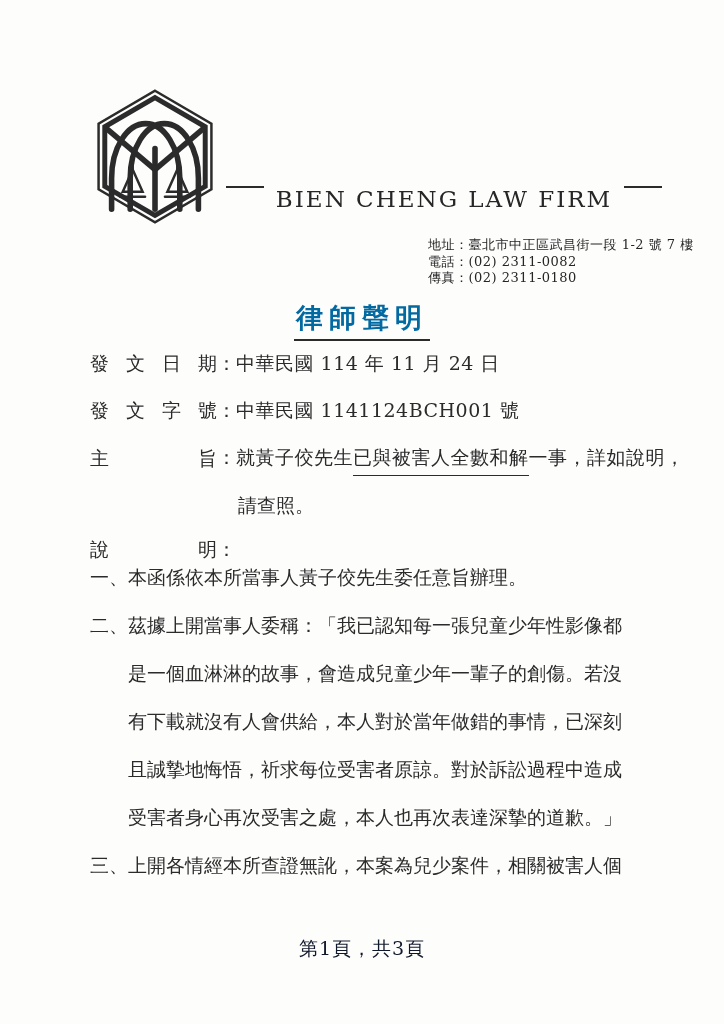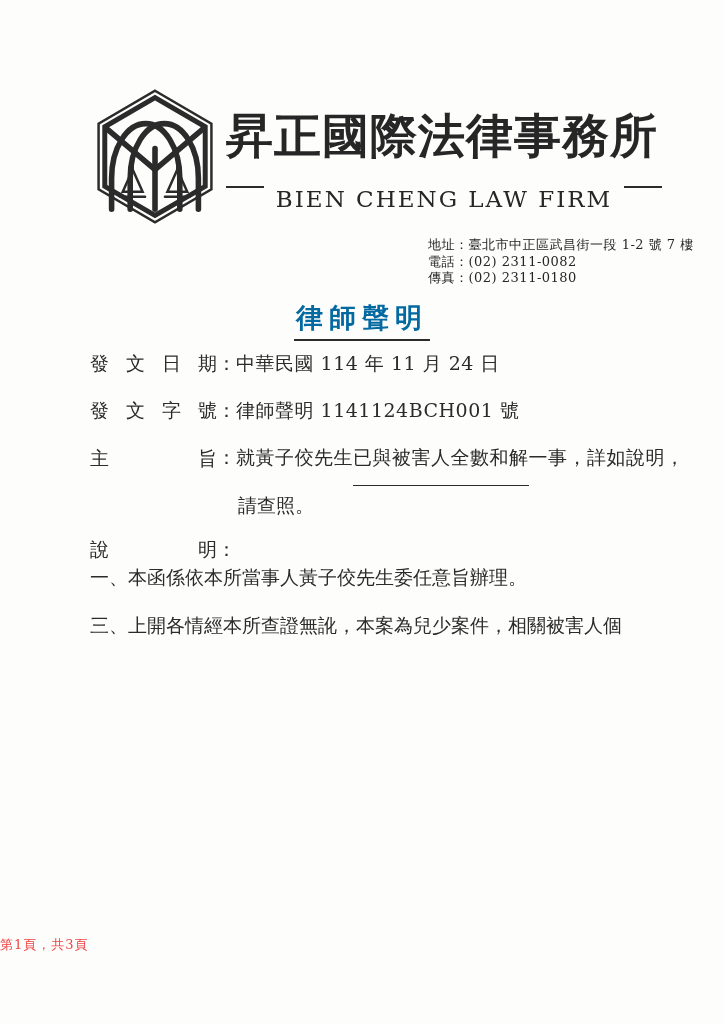--- a/index.html
+++ b/index.html
@@ -42,25 +42,25 @@
     display:inline-block; width:127px; vertical-align:bottom;
     text-align:justify; text-align-last:justify; -moz-text-align-last:justify;
   }
   .colon { }
   .field-value { letter-spacing:0.5px; }
   .subject-cont { line-height:20px; margin:0 0 24px 148px; }
   .exp-label { margin-bottom:8px; }
   .exp-line { line-height:20px; margin-bottom:28px; white-space:nowrap; }
   .exp-line.cont { padding-left:38px; }
   .marker { display:inline-block; min-width:38px; }
-  .u { border-bottom:1.5px solid #2b2b2b; padding-bottom:17px; }
+  .u { border-bottom:1.5px solid #2b2b2b; padding-bottom:7px; }
   
   .page-footer {
-    position:absolute; left:0; right:0; top:936px; 
-    font-size:13px; letter-spacing:1px; color:#ef4444;
+    position:absolute; left:0; right:0; top:936px; text-align:center;
+    font-size:19px; letter-spacing:1px; color:#0f172a;
   }
 </style>
 </head>
 <body>
 
 <div class="page">
 
   <div class="logo">
     <svg viewBox="0 0 200 230" fill="none" stroke="#2b2b2b" stroke-linecap="round">
       <polygon points="100,5 191,58 191,164 100,217 9,164 9,58" stroke-width="4"></polygon>
@@ -76,21 +76,20 @@
         <path d="M 44,176 L 84,176"></path>
       </g>
       <g stroke-width="4">
         <path d="M 136,118 L 136,132"></path>
         <path d="M 136,132 L 120,168 L 152,168 Z"></path>
         <path d="M 116,176 L 156,176"></path>
       </g>
     </svg>
   </div>
 
-  <div class="firm-zh">昇正國際法律事務所</div>
 
   <div class="firm-en">
     <span class="dash"></span>
     <span class="en-text">BIEN CHENG LAW FIRM</span>
     <span class="dash"></span>
   </div>
 
   <div class="contact">
     <div>地址：臺北市中正區武昌街一段 1-2 號 7 樓</div>
     <div>電話：(02) 2311-0082</div>
@@ -101,38 +100,47 @@
     <span>律師聲明</span>
   </h1>
 
   <main class="doc-body">
 
     <div class="field-row">
       <span class="doc-label">發文日期</span><span class="colon">：</span><span class="field-value">中華民國 114 年 11 月 24 日</span>
     </div>
 
     <div class="field-row">
-      <span class="doc-label">發文字號</span><span class="colon">：</span><span class="field-value">律師聲明 1141124BCH001 號</span>
+      <span class="doc-label">發文字號</span><span class="colon">：</span><span class="field-value">中華民國 1141124BCH001 號</span>
     </div>
 
     <div class="field-row">
       <span class="doc-label">主旨</span><span class="colon">：</span><span class="field-value"><span>就黃子佼先生</span><span class="u">已與被害人全數和解</span><span>一事，詳如說明，</span></span>
     </div>
     <div class="subject-cont">請查照。</div>
 
     <div class="field-row exp-label">
       <span class="doc-label">說明</span><span class="colon">：</span>
     </div>
 
     <div class="exp-item">
       <div class="exp-line">
         <span class="marker">一、</span><span>本函係依本所當事人黃子佼先生委任意旨辦理。</span>
       </div>
     </div>
 
+    <div class="exp-item">
+      <div class="exp-line">
+        <span class="marker">二、</span><span>茲據上開當事人委稱：「我已認知每一張兒童少年性影像都</span>
+      </div>
+      <div class="exp-line cont">是一個血淋淋的故事，會造成兒童少年一輩子的創傷。若沒</div>
+      <div class="exp-line cont">有下載就沒有人會供給，本人對於當年做錯的事情，已深刻</div>
+      <div class="exp-line cont">且誠摯地悔悟，祈求每位受害者原諒。對於訴訟過程中造成</div>
+      <div class="exp-line cont">受害者身心再次受害之處，本人也再次表達深摯的道歉。」</div>
+    </div>
 
     <div class="exp-item">
       <div class="exp-line">
         <span class="marker">三、</span><span>上開各情經本所查證無訛，本案為兒少案件，相關被害人個</span>
       </div>
     </div>
 
   </main>
 
   <div class="page-footer">第1頁，共3頁</div>

